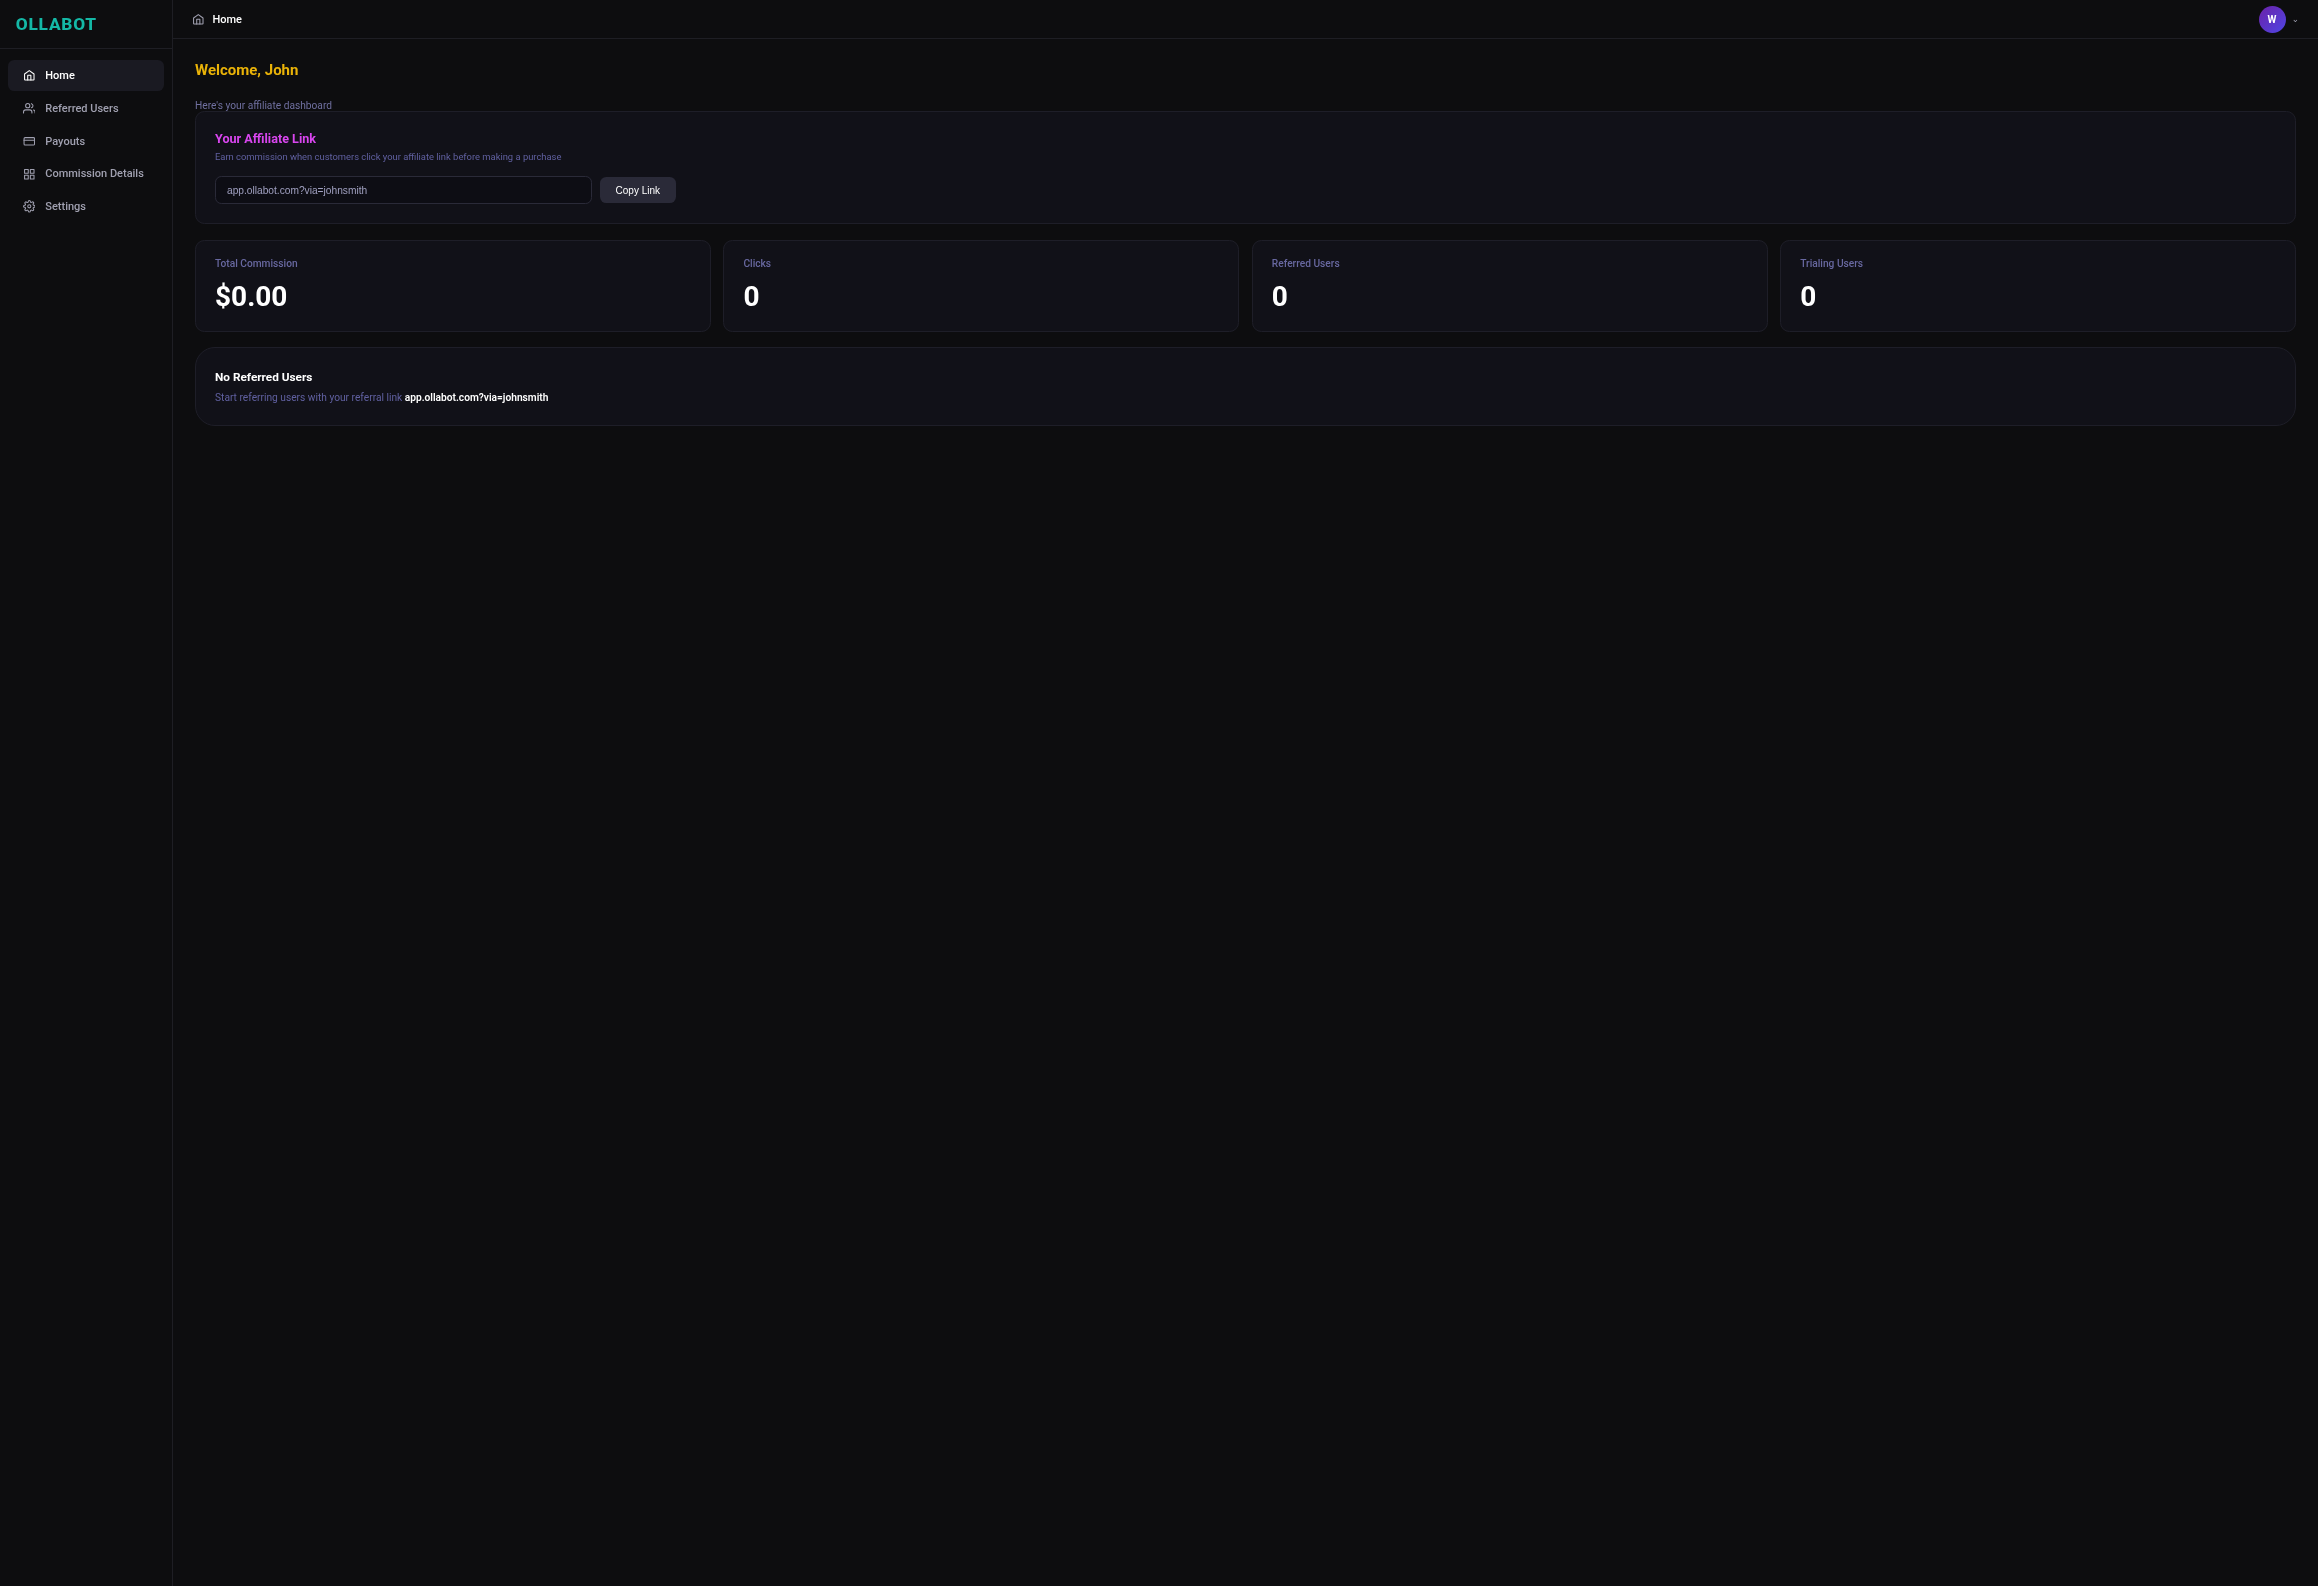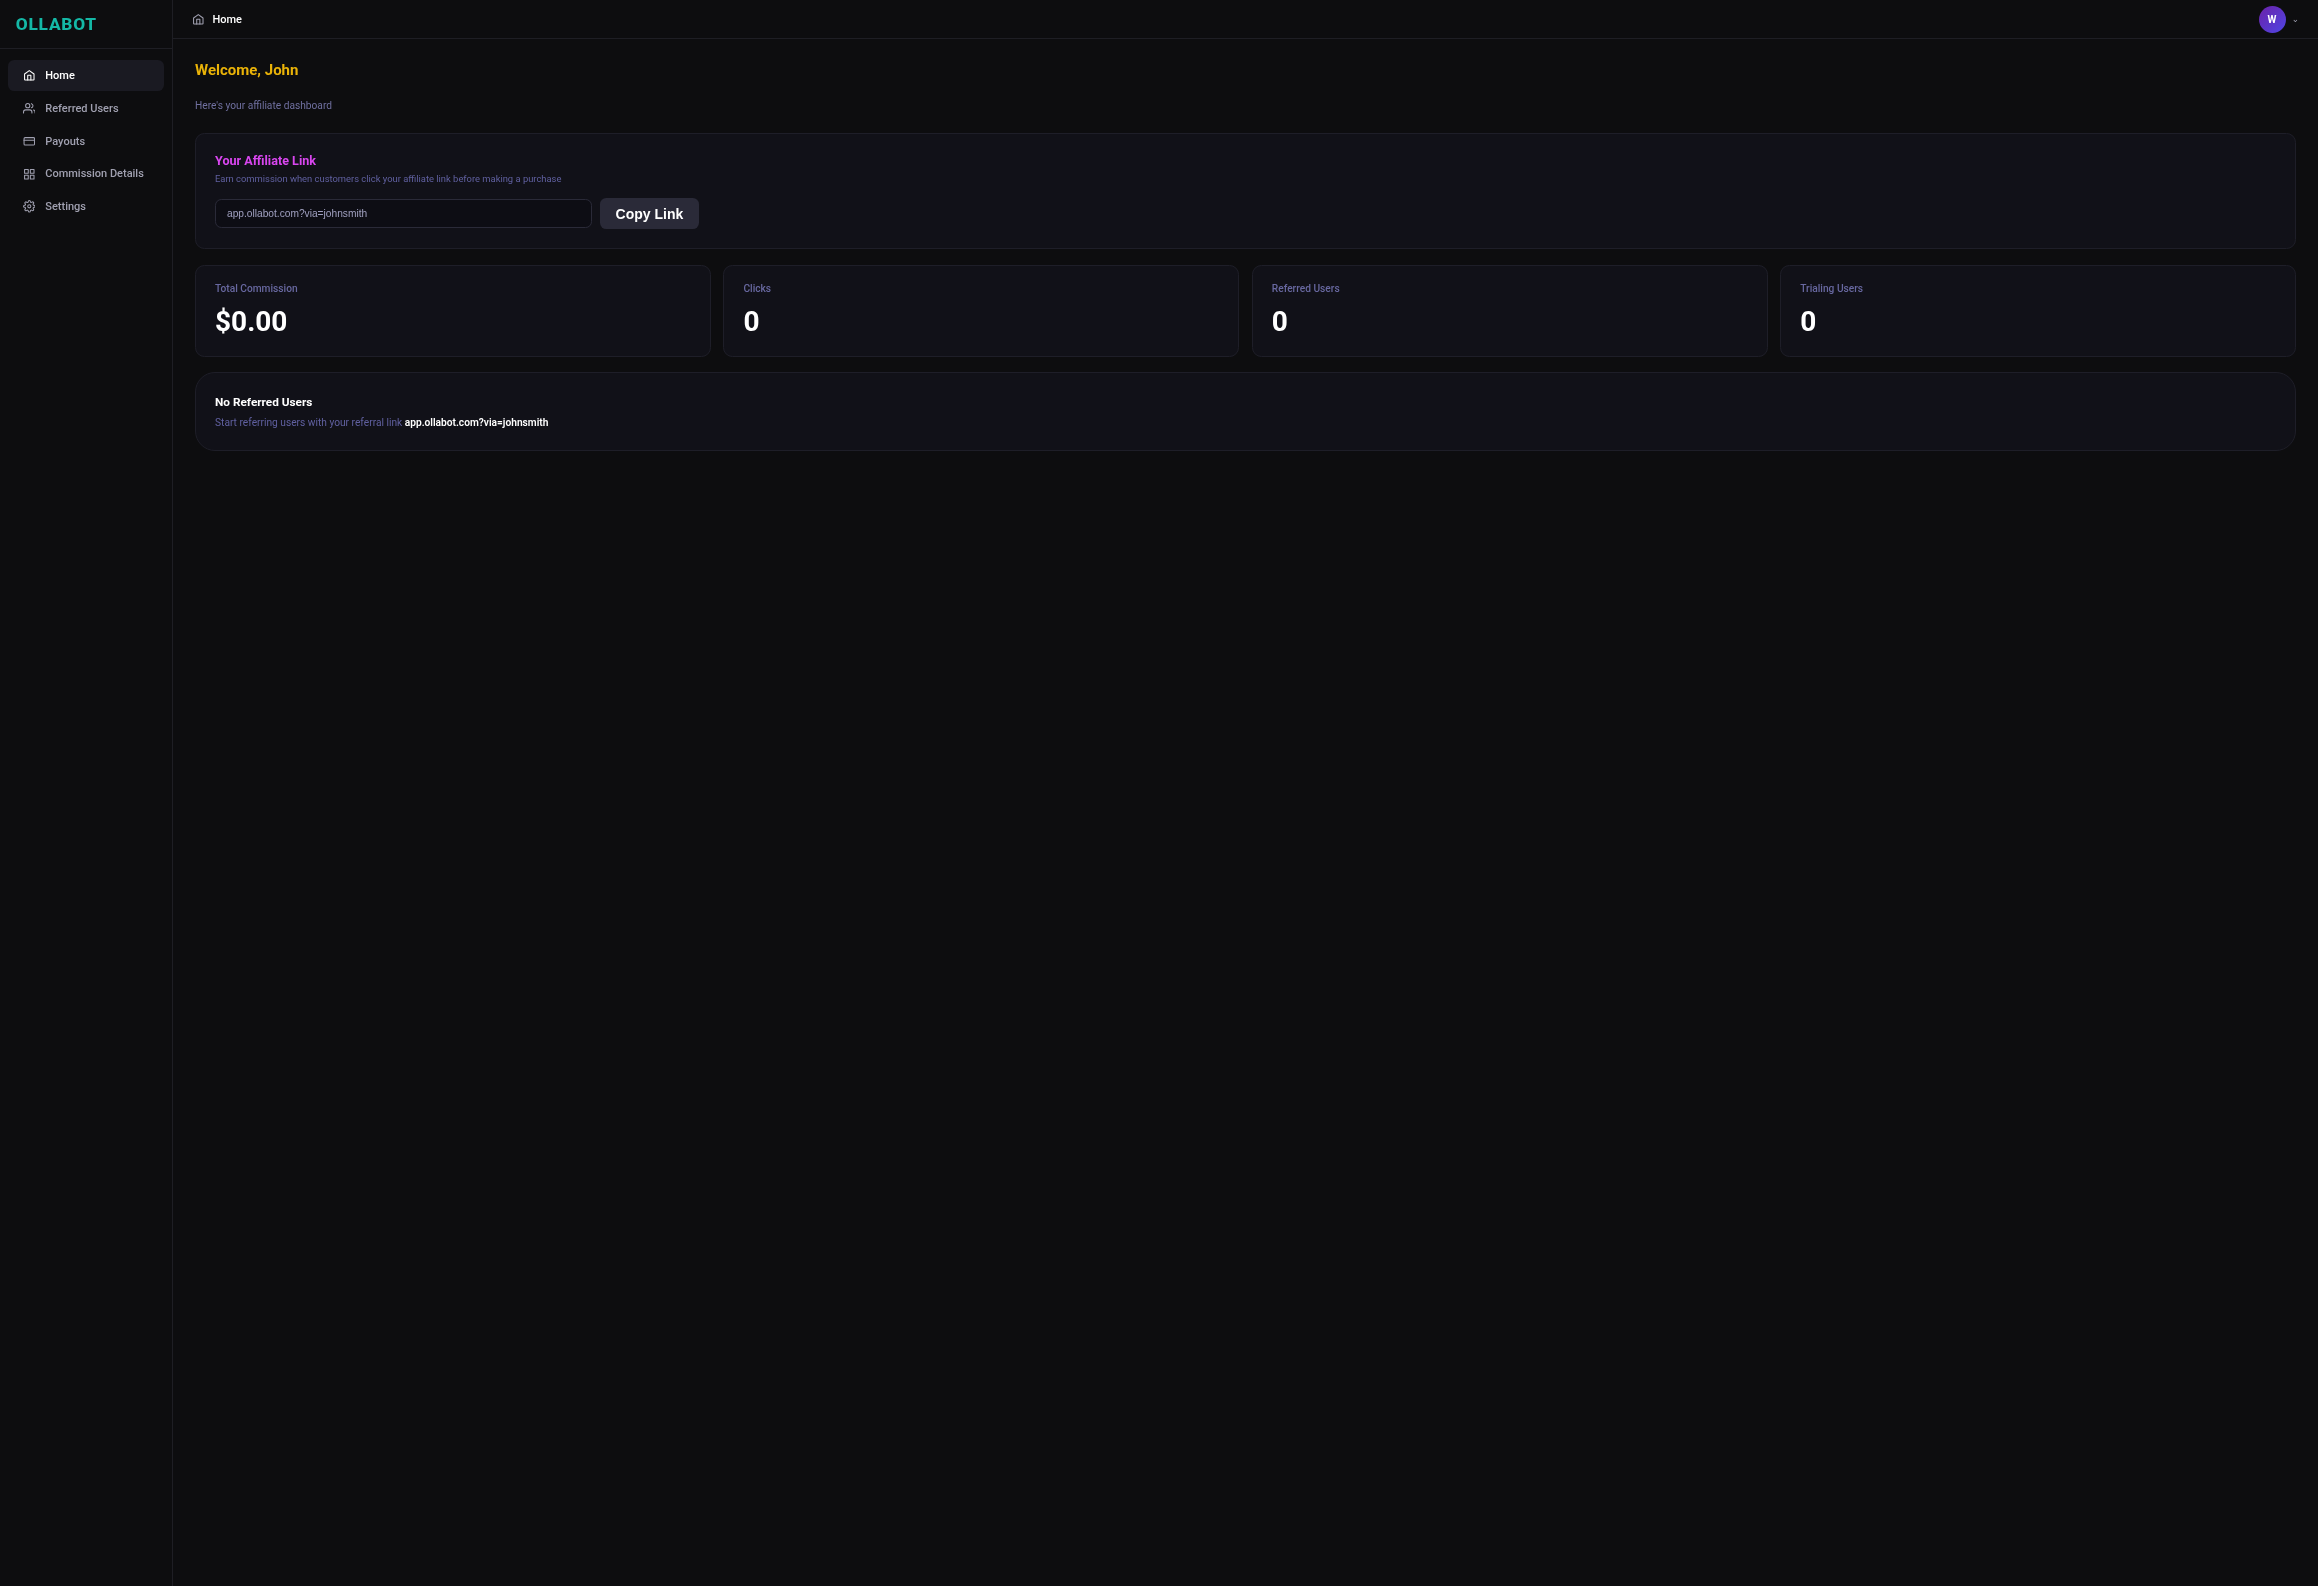--- a/index.html
+++ b/index.html
@@ -111,21 +111,20 @@
     .welcome-title {
       font-size: 15px;
       font-weight: 700;
       color: #eab308;
       margin-bottom: 21px;
     }
 
     .welcome-subtitle {
       font-size: 10.2px;
       color: #7070a0;
-      margin-bottom: 22px;
     }
 
     
     .card {
       background-color: #111118;
       border: 0.8px solid #1e1e28;
       border-radius: 9.4px;
       padding: 19px;
       margin-bottom: 15.7px;
     }
@@ -160,22 +159,22 @@
       font-size: 10.2px;
       outline: none;
     }
 
     .copy-btn {
       background-color: #2a2a38;
       color: #ffffff;
       border: none;
       border-radius: 6.3px;
       padding: 7.9px 15.7px;
-      font-size: 14px;
-      font-weight: 700;
+      font-size: 10px;
+      font-weight: 400;
       cursor: pointer;
       transition: background 0.15s;
       white-space: nowrap;
     }
 
     
     .stats-grid {
       display: grid;
       grid-template-columns: repeat(4, 1fr);
       gap: 12.6px;

